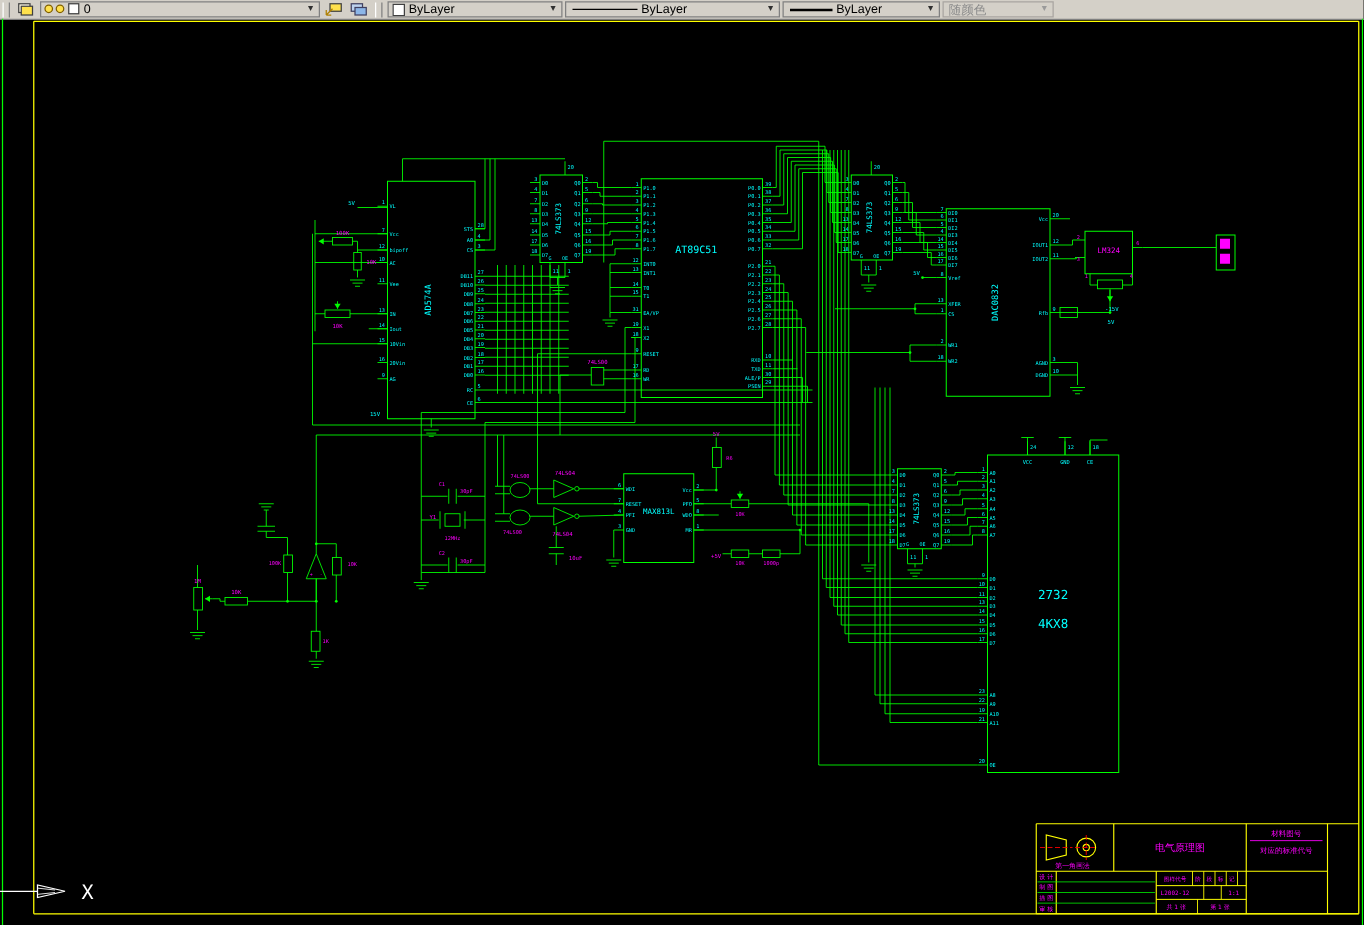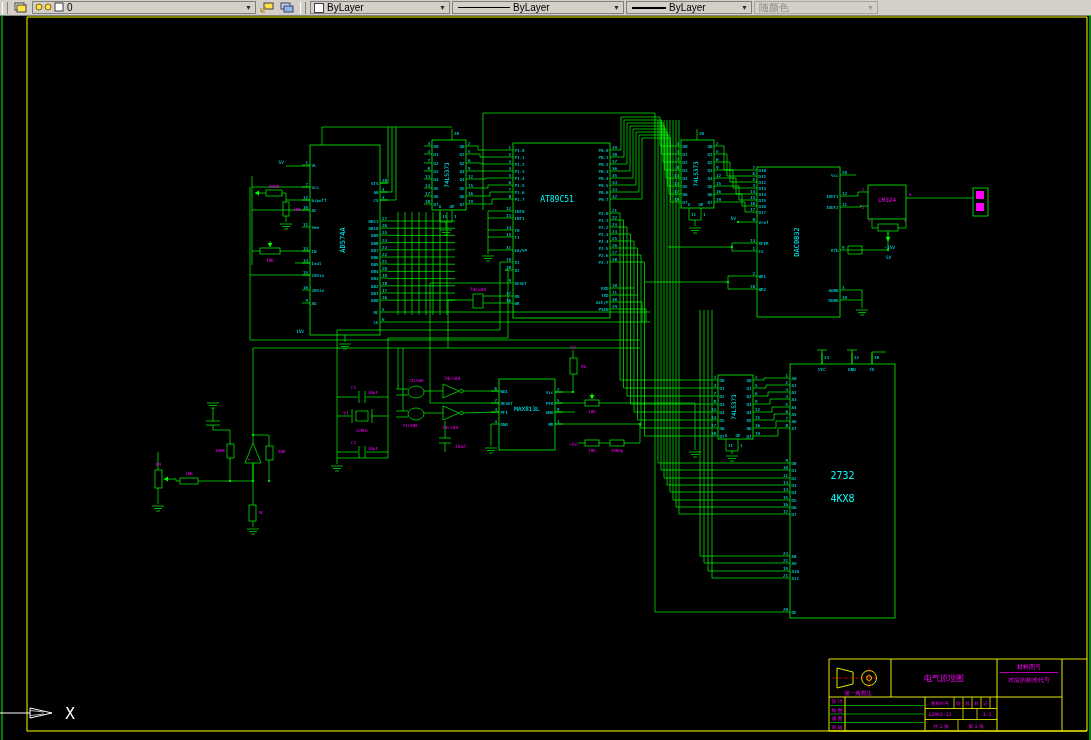--- a/index.html
+++ b/index.html
@@ -66,21 +66,21 @@
   <div class="combo" style="width:172px">
     <span class="lineglyph"></span>
     <span class="ctext">ByLayer</span>
     <span class="carrow">▼</span>
   </div>
   <div class="combo" style="width:126px">
     <span class="lineglyph" style="width:34px;height:2px"></span>
     <span class="ctext">ByLayer</span>
     <span class="carrow">▼</span>
   </div>
-  <div class="combo disabled" style="width:124px">
+  <div class="combo disabled" style="width:89px">
     <span class="ctext cjk">随颜色</span>
     <span class="carrow">▼</span>
   </div>
 </div>
 
 <svg id="cad" width="1091" height="740" viewBox="0 0 1091 740" style="top:0">
       <g>
         <line x1="2" y1="15" x2="2" y2="740" stroke="#00ff00" stroke-width="1"></line>
         <line x1="1090" y1="15" x2="1090" y2="740" stroke="#00ff00" stroke-width="1"></line>
         <line x1="27" y1="17" x2="1087" y2="17" stroke="#ffff00" stroke-width="1"></line>

